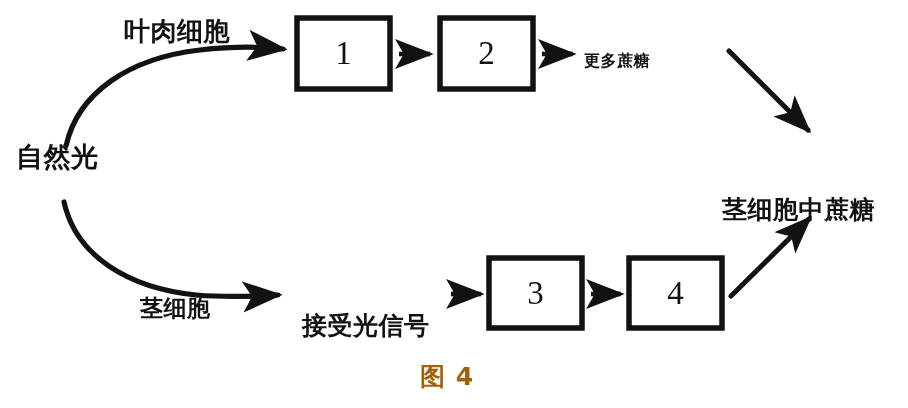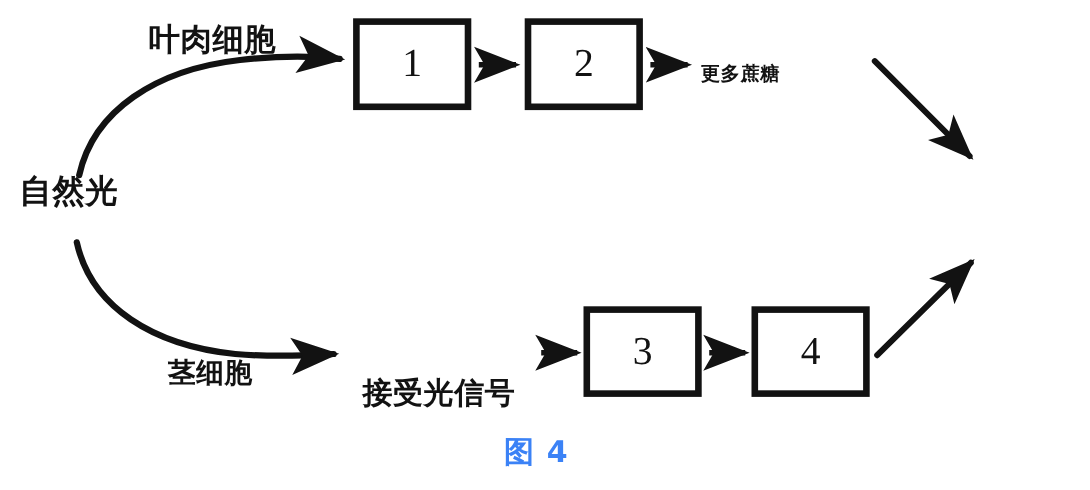--- a/index.html
+++ b/index.html
@@ -18,21 +18,21 @@
   #diagram-svg {
     position: absolute;
     left: 0;
     top: 0;
     width: 908px;
     height: 408px;
   }
   .cn-label {
     position: absolute;
     color: #121212;
-    font-family: Liberation Sans, sans-serif;
+    font-family: Liberation Mono, monospace;
     font-weight: 700;
     white-space: pre;
     line-height: 1.12;
     letter-spacing: 0.5px;
   }
   .box-num {
     position: absolute;
     color: #121212;
     font-family: "Liberation Serif", "DejaVu Serif", serif;
     font-size: 33px;
@@ -46,21 +46,21 @@
   .lbl-meso     { left: 124px; top: 19px;  font-size: 26px; }
   .lbl-stem     { left: 140px; top: 298px; font-size: 23px; }
   .lbl-sucrose  { left: 584px; top: 18px;  font-size: 16px; text-align: center; }
   .lbl-receptor { left: 302px; top: 258px; font-size: 25px; text-align: center; }
   .lbl-result   { left: 722px; top: 142px; font-size: 25px; text-align: center; }
   .fig-caption {
     position: absolute;
     left: 420px;
     top: 360px;
     font-size: 25px;
-    color: #3b82f6;
+    color: #a16207;
     font-family: "DejaVu Sans", "Liberation Sans", sans-serif;
     font-weight: 700;
     letter-spacing: 1px;
   }
 </style>
 </head>
 <body>
 
 <div id="diagram-root">
 
@@ -107,20 +107,21 @@
 
   <div class="cn-label lbl-sucrose">
     <div>更多蔗糖</div>
   </div>
 
   <div class="cn-label lbl-receptor">
     <div>接受光信号</div>
   </div>
 
   <div class="cn-label lbl-result">
+    <div>茎细胞中蔗糖</div>
   </div>
 
   <div class="box-num" style="left:297px; top:18px; width:93px; height:71px;">1</div>
   <div class="box-num" style="left:440px; top:18px; width:93px; height:71px;">2</div>
   <div class="box-num" style="left:489px; top:258px; width:93px; height:70px;">3</div>
   <div class="box-num" style="left:629px; top:258px; width:93px; height:70px;">4</div>
 
   <div class="fig-caption">图 4</div>
 
 </div>

